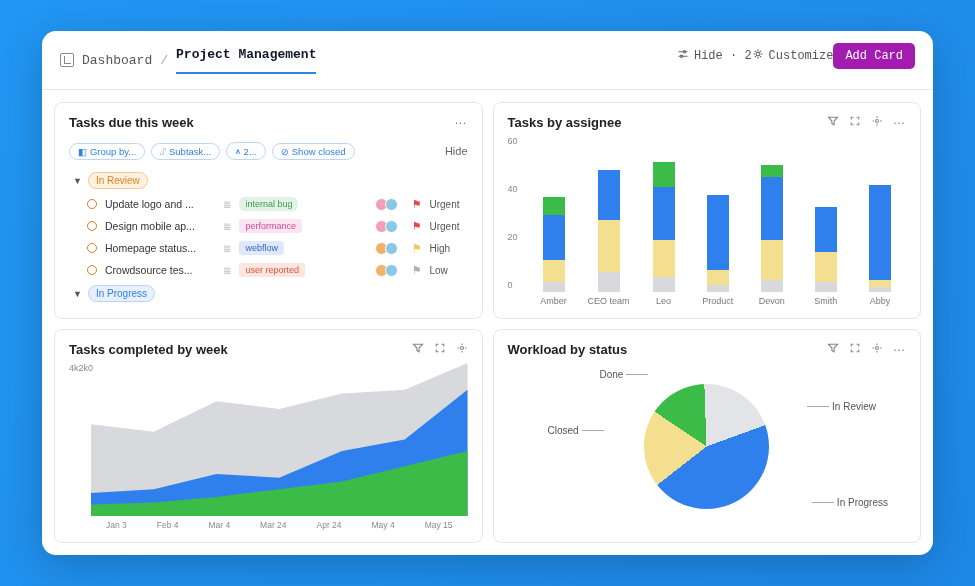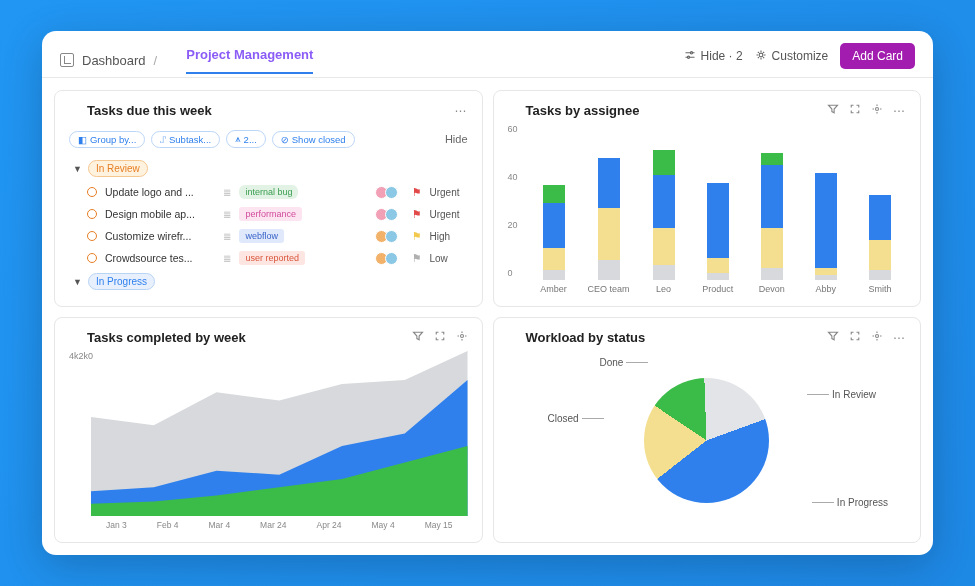--- a/index.html
+++ b/index.html
@@ -1,29 +1,29 @@
 <!DOCTYPE html>
 <html><head>
 <meta charset="utf-8">
 <style>
 * { box-sizing: border-box; margin: 0; padding: 0; }
 body { background: linear-gradient(135deg, #2196f3 0%, #1e88e5 100%); width: 975px; height: 586px; font-family: -apple-system, BlinkMacSystemFont, "Segoe UI", sans-serif; display: flex; align-items: center; justify-content: center; }
 .window { background: #fff; border-radius: 14px; width: 891px; height: 524px; overflow: hidden; display: flex; flex-direction: column; box-shadow: 0 10px 40px rgba(0,0,0,0.2); }
-.titlebar { display: flex; align-items: center; justify-content: space-between; padding: 12px 18px 0 18px; border-bottom: 1px solid #e8e8e8; }
+.titlebar { display: flex; align-items: center; justify-content: space-between; padding: 12px 18px 12px 18px; border-bottom: 1px solid #e8e8e8; font-family: Liberation Mono, monospace; }
 .crumbs { display: flex; align-items: center; gap: 8px; font-size: 13px; color: #555; }
 .crumbs .sep { color: #aaa; }
-.crumbs .page { font-weight: 600; color: #8b5cf6; border-bottom: 2px solid #2f80ed; padding-bottom: 10px; margin-left: 21px; }
+.crumbs .page { font-weight: 600; color: #0f172a; border-bottom: 2px solid #2f80ed; padding-bottom: 10px; }
 .crumbs .dash-ic { width: 14px; height: 14px; border: 1.5px solid #888; border-radius: 2px; display: inline-flex; align-items: center; justify-content: center; }
 .crumbs .dash-ic::after { content:""; width: 6px; height: 7px; border-left: 1.5px solid #888; border-bottom: 1.5px solid #888; }
-.actions { display: flex; align-items: center; gap: 12px; font-size: 12px; color: #555; padding-bottom: 8px; }
+.actions { display: flex; align-items: center; font-size: 12px; color: #555; padding-bottom: 8px; }
 .act { display: flex; align-items: center; gap: 5px; cursor: pointer; }
 .addcard { background: #a21caf; color: #fff; padding: 6px 12px; border-radius: 5px; font-weight: 500; }
 .grid { flex: 1; display: grid; grid-template-columns: 1fr 1fr; grid-template-rows: auto 1fr; gap: 10px; padding: 12px; overflow: hidden; }
 .card { border: 1px solid #e6e6e6; border-radius: 8px; padding: 12px 14px; display: flex; flex-direction: column; overflow: hidden; }
-.card-h { display: flex; justify-content: space-between; align-items: center; margin-bottom: 6px; margin-left: 18px; }
+.card-h { display: flex; justify-content: space-between; align-items: center; margin-bottom: 6px; }
 .card-h h3 { font-size: 13px; font-weight: 600; color: #222; }
 .card-ic { display: flex; gap: 10px; color: #888; align-items: center; }
 .card-ic span { cursor: pointer; font-size: 12px; }
 .more { font-size: 16px; letter-spacing: 1px; }
 
 
 .chips { display: flex; gap: 6px; align-items: center; margin: 6px 0 8px 0; }
 .chip { border: 1px solid #bcd6f7; color: #2f80ed; font-size: 9.5px; padding: 2px 8px; border-radius: 10px; display: flex; align-items: center; gap: 3px; }
 .hidebtn { margin-left: auto; font-size: 11px; color: #666; }
 .status-row { display: flex; align-items: center; gap: 6px; font-size: 10.5px; margin: 4px 0 4px 4px; }
@@ -154,21 +154,21 @@
    <span class="tag tag-perf">performance</span>
    <span class="avs">
               <span class="av" style="background:#f2a0b6"></span>
               <span class="av" style="background:#8bc8e6"></span>
             </span>
    <span class="flag" style="color:#e24a4a">⚑</span>
    <span class="prio">Urgent</span>
           </div>
           <div class="trow">
             <span class="dot"></span>
-   <span class="tname">Customize wirefr...</span>
+   <span class="tname">Homepage status...</span>
    <span class="lines-ic">≣</span>
    <span class="tag tag-web">webflow</span>
    <span class="avs">
               <span class="av" style="background:#f2b26a"></span>
               <span class="av" style="background:#8bc8e6"></span>
             </span>
    <span class="flag" style="color:#f2c94c">⚑</span>
    <span class="prio">High</span>
           </div>
           <div class="trow">
@@ -254,35 +254,35 @@
             <div class="bstack">
               <div class="seg" style="height: 12.5px; background: rgb(215, 217, 220);"></div>
               <div class="seg" style="height: 40px; background: rgb(243, 223, 143);"></div>
               <div class="seg" style="height: 62.5px; background: rgb(47, 128, 237);"></div>
               <div class="seg" style="height: 12.5px; background: rgb(59, 187, 71);"></div>
             </div>
             <div class="blab">Devon</div>
           </div>
           <div class="bcol">
             <div class="bstack">
+              <div class="seg" style="height: 10px; background: rgb(215, 217, 220);"></div>
+              <div class="seg" style="height: 30px; background: rgb(243, 223, 143);"></div>
+              <div class="seg" style="height: 45px; background: rgb(47, 128, 237);"></div>
+              <div class="seg" style="height: 0px; background: rgb(59, 187, 71);"></div>
+            </div>
+            <div class="blab">Smith</div>
+          </div>
+          <div class="bcol">
+            <div class="bstack">
               <div class="seg" style="height: 5px; background: rgb(215, 217, 220);"></div>
               <div class="seg" style="height: 7.5px; background: rgb(243, 223, 143);"></div>
               <div class="seg" style="height: 95px; background: rgb(47, 128, 237);"></div>
               <div class="seg" style="height: 0px; background: rgb(59, 187, 71);"></div>
             </div>
             <div class="blab">Abby</div>
-          </div>
-          <div class="bcol">
-            <div class="bstack">
-              <div class="seg" style="height: 10px; background: rgb(215, 217, 220);"></div>
-              <div class="seg" style="height: 30px; background: rgb(243, 223, 143);"></div>
-              <div class="seg" style="height: 45px; background: rgb(47, 128, 237);"></div>
-              <div class="seg" style="height: 0px; background: rgb(59, 187, 71);"></div>
-            </div>
-            <div class="blab">Smith</div>
           </div>
         </div>
     </div>
 
     <div class="card">
       <div class="card-h">
         <h3>Tasks completed by week</h3>
         <div class="card-ic">
           <span><svg class="icn" viewBox="0 0 16 16" fill="none" stroke="#888" stroke-width="1.5">
                 <path d="M2 3h12l-4.5 5v5l-3-1.5V8z"></path>

